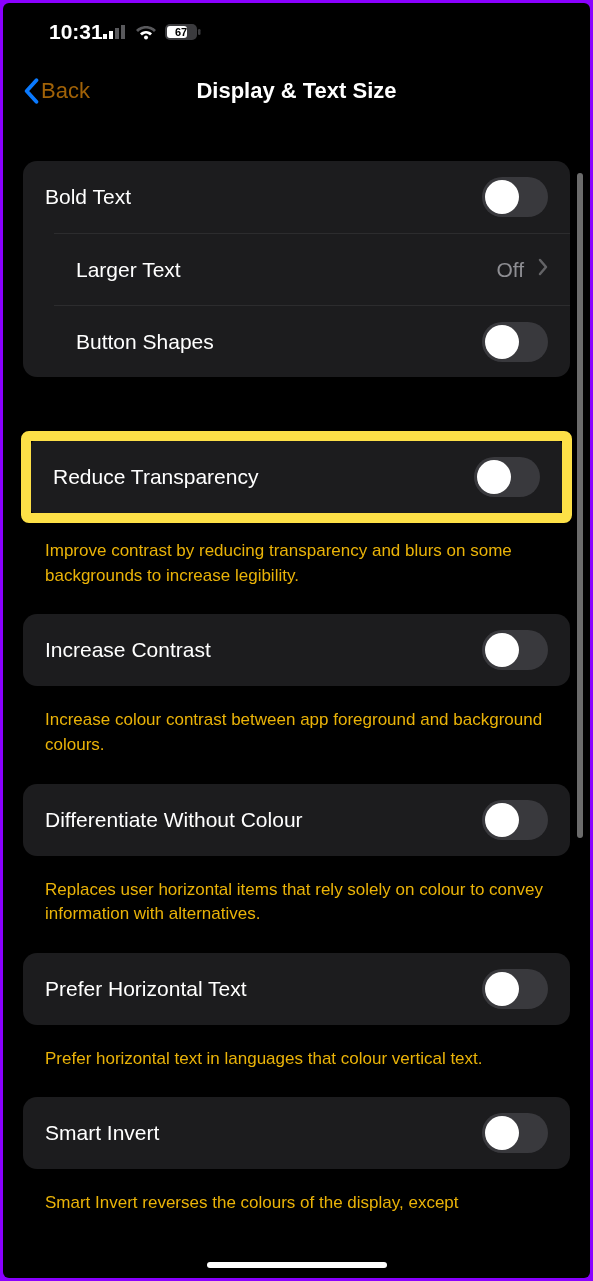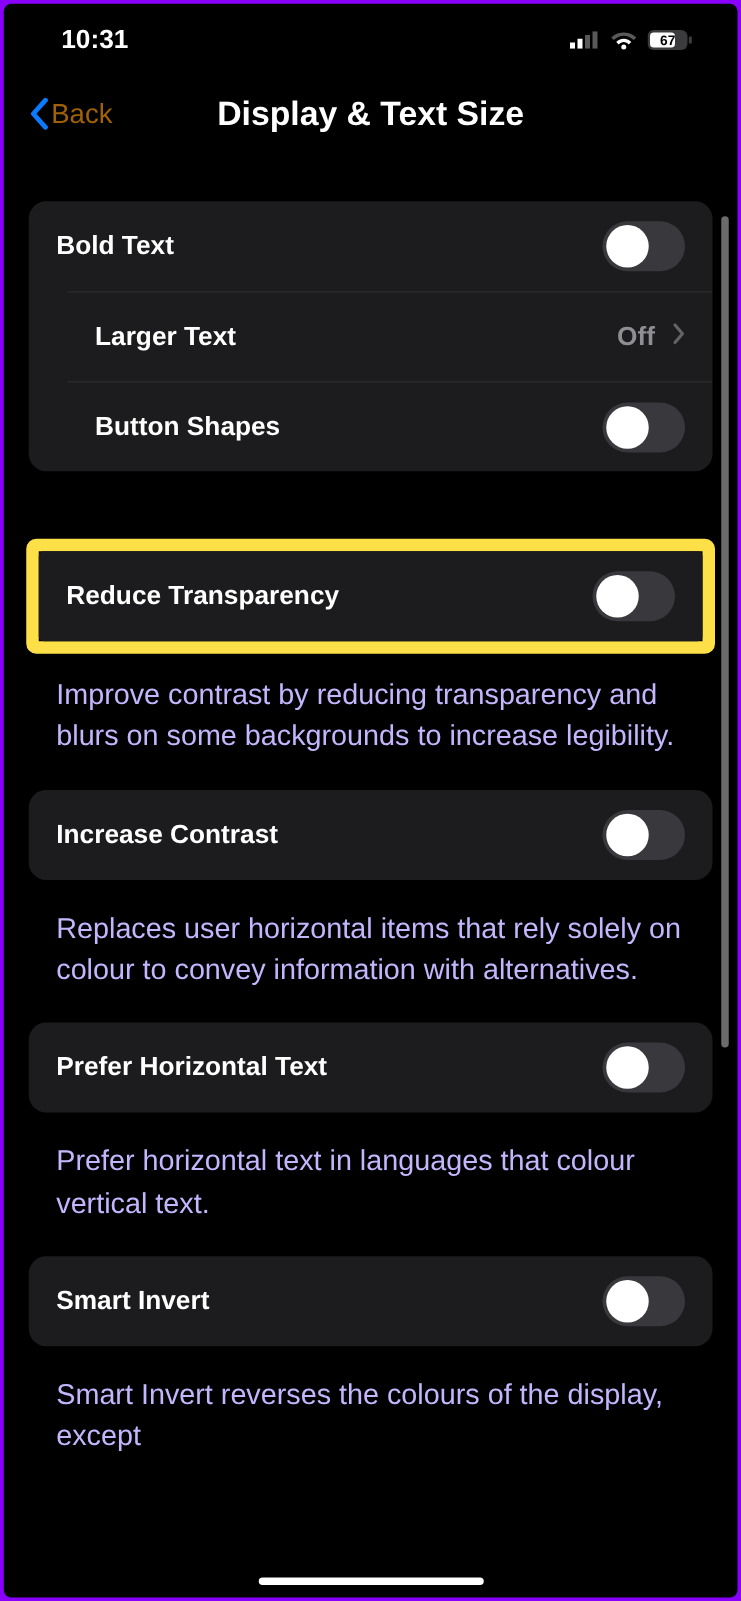--- a/index.html
+++ b/index.html
@@ -16,21 +16,20 @@
     top: 3px; left: 3px; right: 3px; bottom: 3px;
     background: #000;
     border-radius: 6px;
     overflow: hidden;
   }
   
   .status-bar {
     height: 58px;
     display: flex;
     align-items: center;
-    justify-content: space-between;
     padding: 0 36px 0 46px;
     color: #fff;
     font-size: 21px;
     font-weight: 600;
   }
   .status-right { display: flex; align-items: center; gap: 8px; }
   .signal-icon, .wifi-icon, .battery-icon { display: inline-flex; align-items: center; }
   
   .nav-bar {
     height: 60px;
@@ -40,58 +39,57 @@
     padding: 0 20px;
   }
   .back-btn {
     display: flex; align-items: center; gap: 2px;
     color: #a16207; font-size: 22px; font-weight: 400;
     cursor: pointer; background: none; border: none;
   }
   .back-chevron { width: 16px; height: 26px; }
   .nav-title {
     position: absolute; left: 0; right: 0; text-align: center;
-    color: #fff; font-size: 27px; font-weight: 600;
+    color: #fff; font-size: 22px; font-weight: 600;
     pointer-events: none;
   }
   
   .scroll-area {
     position: absolute;
     top: 118px; left: 0; right: 0; bottom: 0;
     overflow-y: auto;
   }
   .scroll-inner { padding: 40px 20px 20px 20px; }
   .scrollbar {
     position: absolute;
     top: 170px; right: 7px; width: 6px; height: 665px;
     background: #6b6b6b; border-radius: 3px;
   }
   
   .group {
     background: #1c1c1e;
     border-radius: 14px;
     margin-bottom: 12px;
     overflow: hidden;
-    font-weight: bold;
   }
   .row {
     min-height: 72px;
     display: flex; align-items: center; justify-content: space-between;
     padding: 0 22px;
     color: #fff;
     font-size: 21px;
   }
   .row + .row { border-top: 1px solid #2c2c2e; margin-left: 31px; }
   .row-right { display: flex; gap: 14px; }
   .value-label { color: #8e8e93; font-size: 21px; }
   .chevron-icon { width: 10px; height: 18px; }
   
   .footer {
-    color: #c4b5fd;
-    font-size: 23px;
+    color: #eab308;
+    font-size: 17px;
     line-height: 1.45;
     padding: 10px 22px 26px 22px;
   }
   
   .toggle {
     width: 66px; height: 40px; border-radius: 20px;
     background: #39393d; position: relative; cursor: pointer;
     flex-shrink: 0;
   }
   .toggle .knob {
@@ -205,21 +203,30 @@
       <div class="footer">Improve contrast by reducing transparency and blurs on some backgrounds to increase legibility.</div>
 
       <div class="group">
         <div class="row">
           <span>Increase Contrast</span>
           <div class="toggle">
               <div class="knob"></div>
             </div>
         </div>
       </div>
-
+      <div class="footer">Increase colour contrast between app foreground and background colours.</div>
+
+      <div class="group">
+        <div class="row">
+          <span>Differentiate Without Colour</span>
+          <div class="toggle">
+              <div class="knob"></div>
+            </div>
+        </div>
+      </div>
       <div class="footer">Replaces user horizontal items that rely solely on colour to convey information with alternatives.</div>
 
       <div class="group">
         <div class="row">
           <span>Prefer Horizontal Text</span>
           <div class="toggle">
               <div class="knob"></div>
             </div>
         </div>
       </div>

